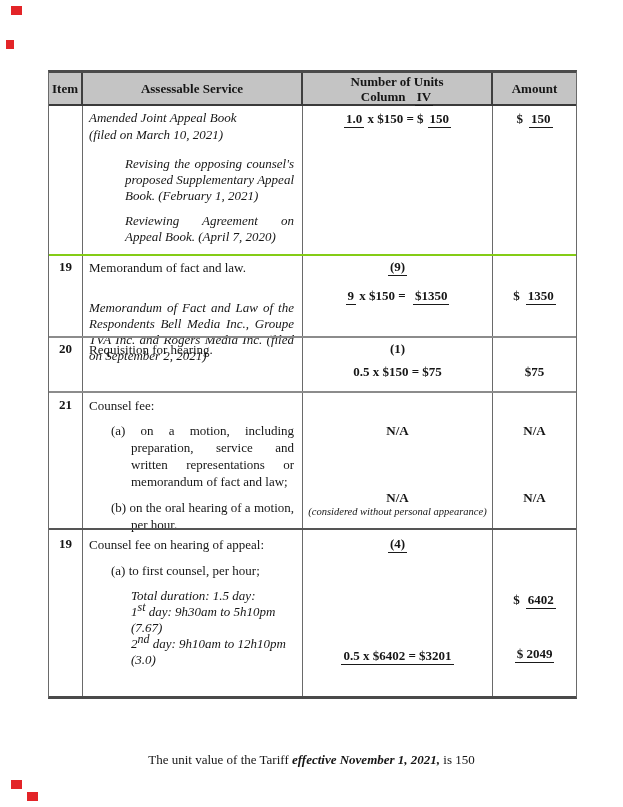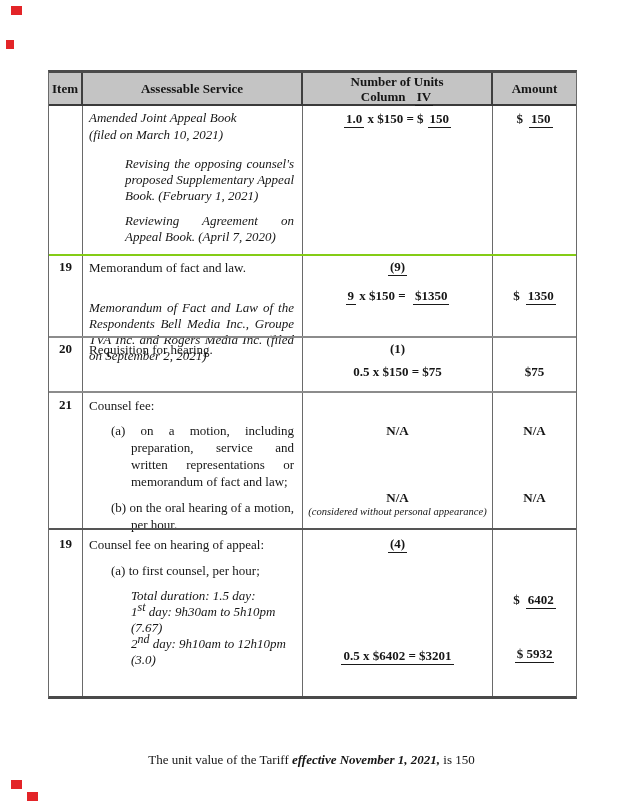--- a/index.html
+++ b/index.html
@@ -195,21 +195,21 @@
       </div>
       <div class="abs bold center" style="top:118px;">
         <span class="uv">0.5 x $6402 = $3201</span>
       </div>
     </div>
     <div class="cell c-amt">
       <div class="abs bold center" style="top:62px;">
         <span>$</span><span class="uv gap6">6402</span>
       </div>
       <div class="abs bold center" style="top:116px;">
-        <span class="uv">$ 5932</span>
+        <span class="uv">$ 2049</span>
       </div>
     </div>
   </div>
 
 </div>
 
 <div class="footer-note">
   <span>The unit value of the Tariff </span><span class="emph">effective November 1, 2021,</span><span> is 150</span>
 </div>
 

